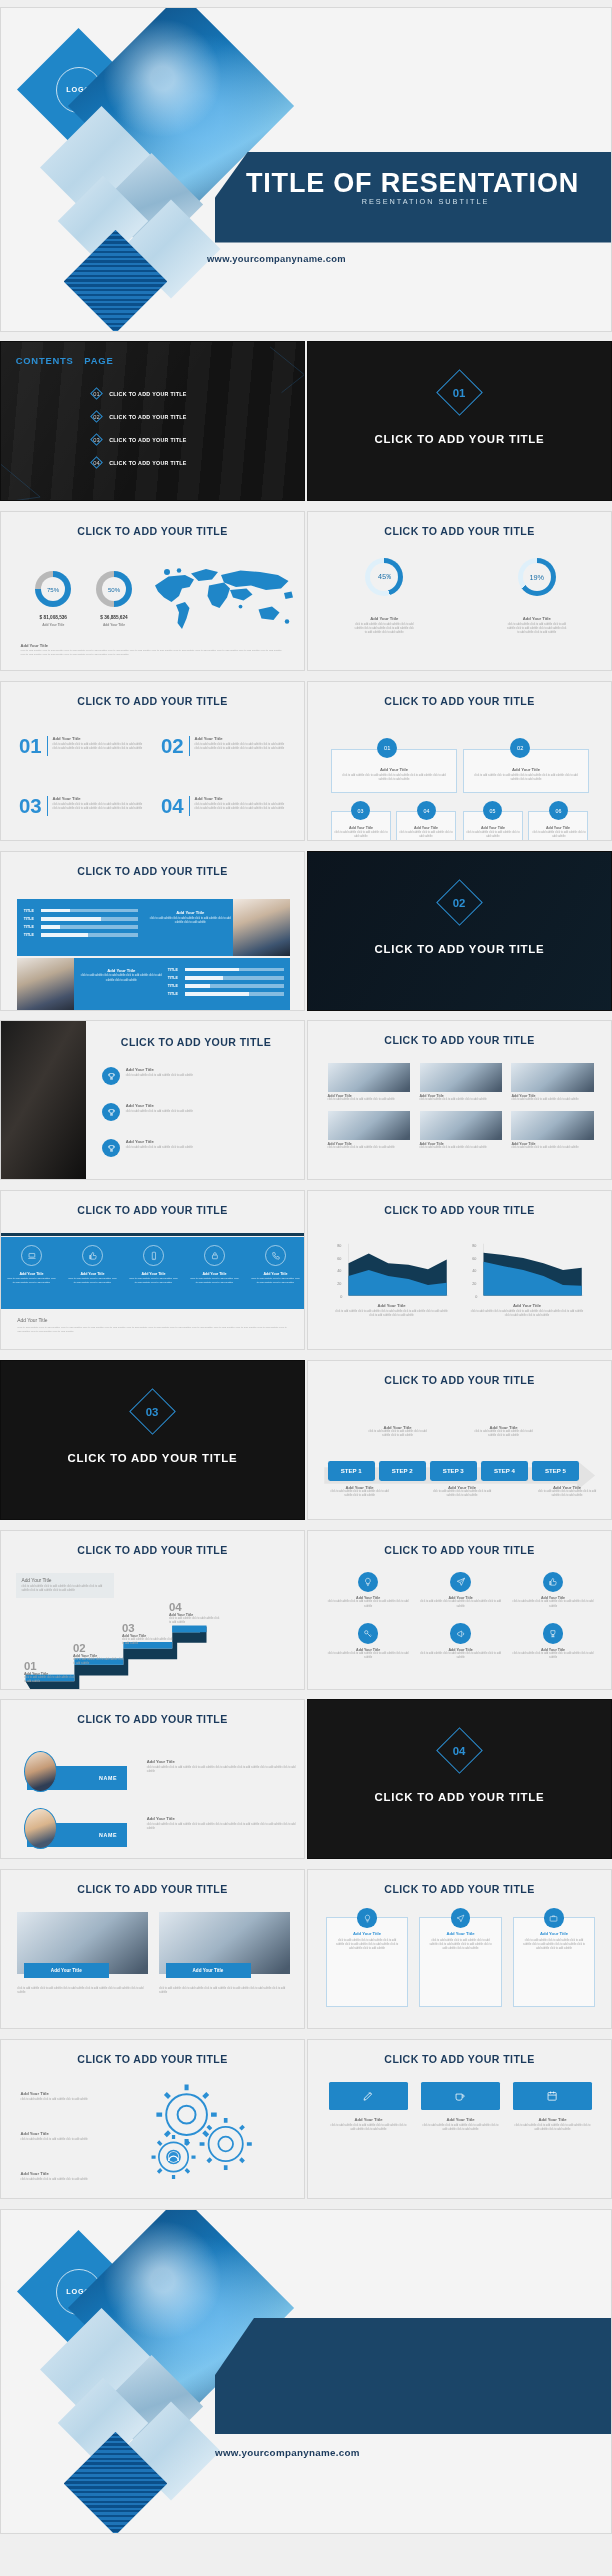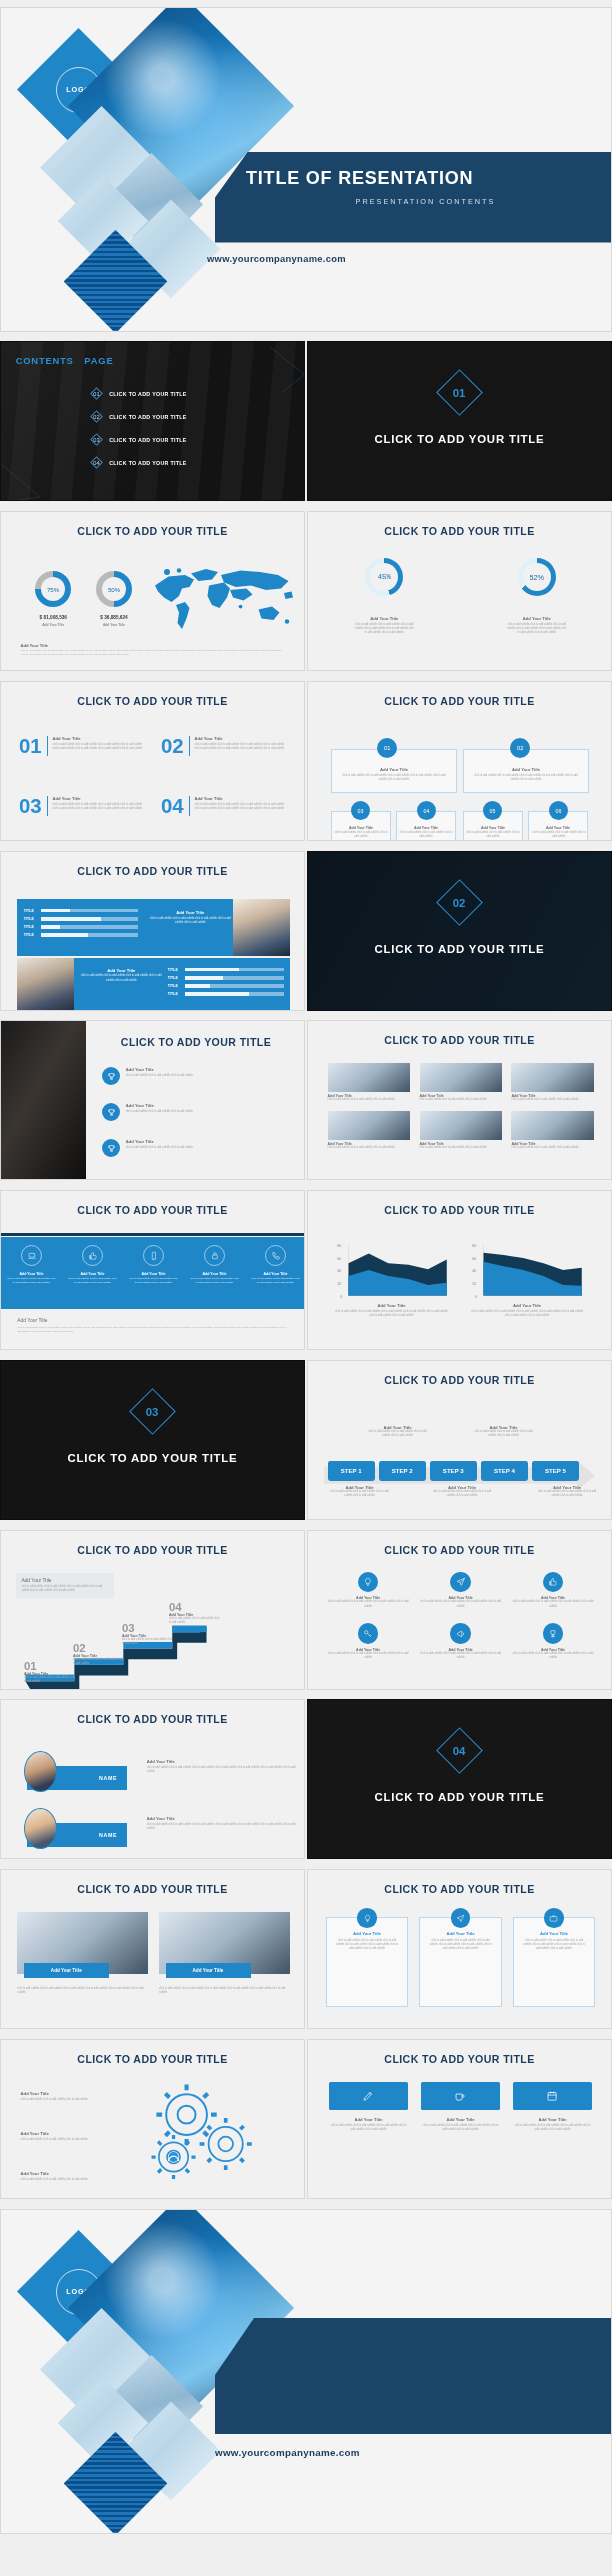--- a/index.html
+++ b/index.html
@@ -121,22 +121,22 @@
       <div class="dia" style="left:135px;top:206px;width:70px;height:70px;">
         <div class="inner ph-laptop"></div>
       </div>
       <div class="dia" style="left:78px;top:237px;width:73px;height:73px;">
         <div class="inner ph-grid"></div>
       </div>
     </div>
 
     <div class="band" style="left:214px;top:144px;width:398px;height:91px;
                 clip-path:polygon(33px 0,100% 0,100% 100%,0 100%,0 46px);"></div>
-    <div class="cover-title" style="position:absolute;left:245px;top:160px;width:359px;font-size:18px;">TITLE OF RESENTATION</div>
-    <div class="cover-sub" style="position:absolute;left:245px;top:189px;width:359px;font-size:7.3px;text-align:center;">PRESENTATION   CONTENTS</div>
+    <div class="cover-title" style="position:absolute;left:245px;top:160px;width:359px;font-size:27px;">TITLE OF RESENTATION</div>
+    <div class="cover-sub" style="position:absolute;left:245px;top:189px;width:359px;font-size:7.3px;text-align:center;">RESENTATION   SUBTITLE</div>
     <div class="url" style="position:absolute;left:206px;top:245px;font-size:9.4px;">www.yourcompanyname.com</div>
   </div>
 
   <div class="slide half-l dark" style="top:341px;height:160px;background:
          linear-gradient(120deg,rgba(255,255,255,.05) 0%,rgba(255,255,255,0) 55%),
          repeating-linear-gradient(95deg,#131313 0 21px,#1b1b1b 21px 42px),#111;">
     <svg width="305" height="160" style="position:absolute;left:0;top:0;opacity:.5" viewBox="0 0 374 196">
       <polyline points="330,6 372,40 344,62" fill="none" stroke="#2b6ea8" stroke-width="0.7"></polyline>
       <polyline points="0,150 48,190 6,196" fill="none" stroke="#2b6ea8" stroke-width="0.7"></polyline>
     </svg>
@@ -227,21 +227,21 @@
           <div class="hole" style="inset:4.9px;">
               <b style="font-size:7.3px;">45%</b>
             </div>
         </div>
         <div class="sub-h" style="margin-top:19.6px;">Add Your Title</div>
         <div class="body-txt" style="margin:2.4px auto 0;width:62px;">click to add subtitle click to add subtitle click to add subtitle click to add subtitle click to add subtitle click to add subtitle click to add subtitle</div>
       </div>
       <div style="flex:1;text-align:center;">
         <div class="donut" style="margin:0 auto;width:38px;height:38px;background:conic-gradient(#1f86c8 0% 65%,#dff0fa 65% 100%);">
           <div class="hole" style="inset:4.9px;">
-              <b style="font-size:7.3px;">52%</b>
+              <b style="font-size:7.3px;">19%</b>
             </div>
         </div>
         <div class="sub-h" style="margin-top:19.6px;">Add Your Title</div>
         <div class="body-txt" style="margin:2.4px auto 0;width:62px;">click to add subtitle click to add subtitle click to add subtitle click to add subtitle click to add subtitle click to add subtitle click to add subtitle</div>
       </div>
     </div>
   </div>
 
   <div class="slide half-l" style="top:681px;height:160px;">
     <div class="stitle" style="margin-top:13px;">CLICK TO ADD YOUR TITLE</div>

